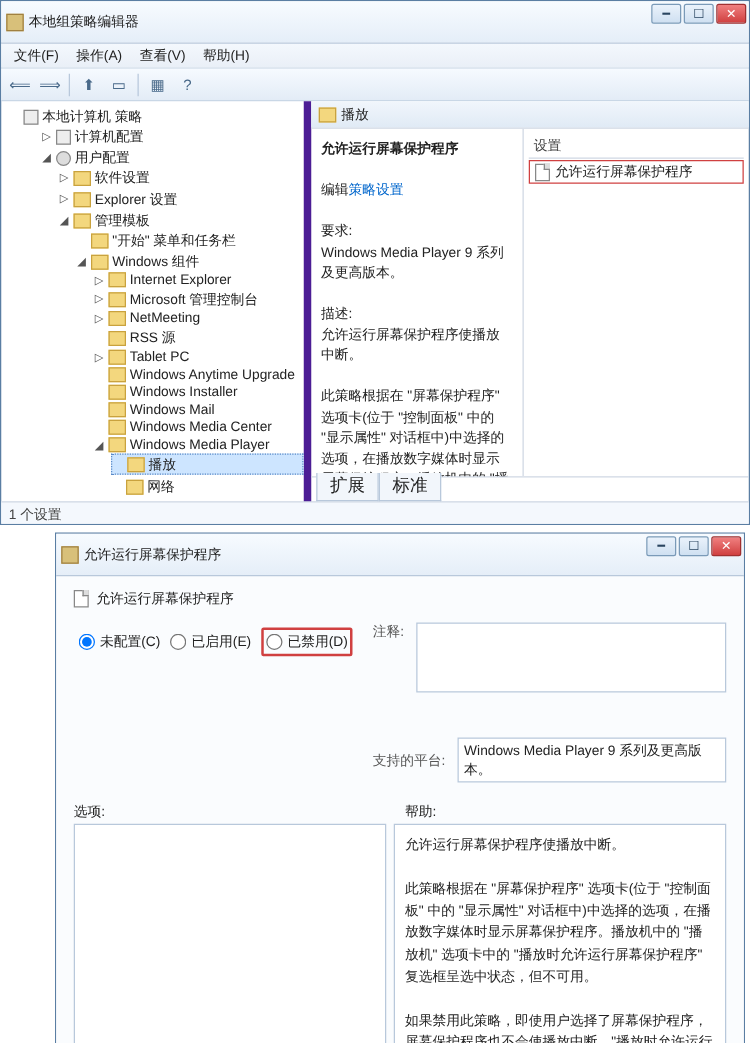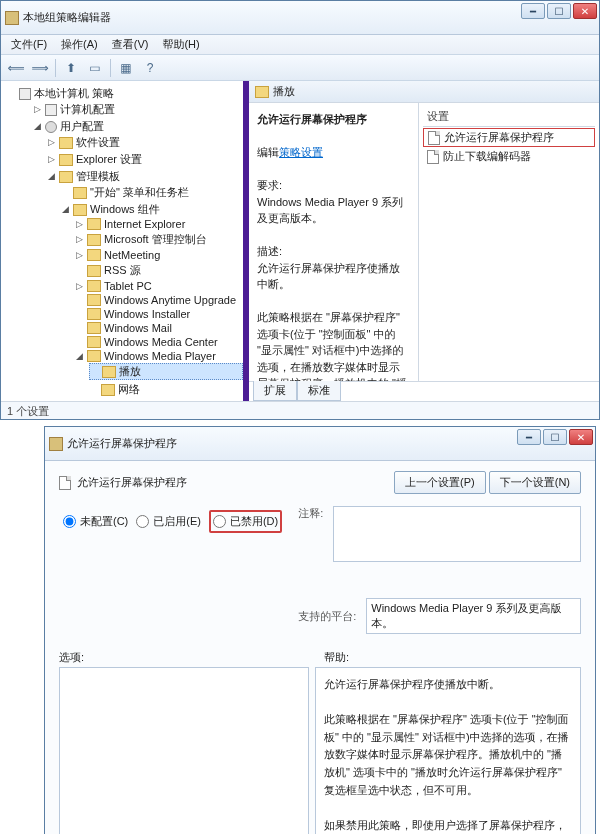--- a/index.html
+++ b/index.html
@@ -20,30 +20,30 @@
 .sep{width:1px;height:18px;background:#b8c8db}
 
 .mainrow{display:flex;height:320px}
 .treepane{width:248px;border-right:6px solid #4c1d95;overflow:auto;padding:4px 0 4px 4px}
 .rightpane{flex:1;display:flex;flex-direction:column}
 .hdrbar{height:22px;background:linear-gradient(#f1f6fc,#e0eaf5);border-bottom:1px solid #cfd8e3;display:flex;align-items:center;padding:0 6px;gap:4px}
 .folder-glyph{width:14px;height:12px;background:#f3d77e;border:1px solid #c9a23e;display:inline-block}
 .detailrow{flex:1;display:flex;overflow:hidden}
 .detailleft{width:170px;padding:8px;border-right:1px solid #cfd8e3;overflow:auto;font-size:11px;line-height:1.5}
 .detailleft b{font-weight:bold}
-.detailleft a{color:#0066cc;text-decoration:underline;cursor:pointer}
+.detailleft a{color:#0066cc;cursor:pointer}
 .detailright{flex:1;padding:4px}
 .listhdr{height:20px;border-bottom:1px solid #cfd8e3;padding:2px 4px;color:#444}
 .listitem{display:flex;align-items:center;gap:4px;padding:1px 4px;margin:1px 0}
 .listitem.sel{border:1px solid #d04040;background:#fff}
 .sheet{width:12px;height:14px;background:#fff;border:1px solid #888;display:inline-block;position:relative}
 .sheet::after{content:"";position:absolute;right:-1px;top:-1px;width:4px;height:4px;background:#ddd;border-left:1px solid #888;border-bottom:1px solid #888}
 
 .dtabs{height:20px;border-top:1px solid #cfd8e3;display:flex;align-items:flex-end;padding-left:4px;gap:-1px}
-.dtab{border:1px solid #b8c8db;border-top:none;padding:2px 10px;background:#f2f6fb;font-size:11px;cursor:pointer}
+.dtab{border:1px solid #b8c8db;border-top:none;padding:2px 10px;background:#f2f6fb;font-size:14px;cursor:pointer}
 
 .tree ul{list-style:none;padding-left:14px}
 .tree li{padding:1px 0;white-space:nowrap}
 .tree .row{display:flex;align-items:center;gap:3px;cursor:pointer}
 .tw{width:9px;height:9px;display:inline-block;font-size:9px;line-height:9px;text-align:center;color:#555}
 .tree .row.sel{background:#cde5ff;border:1px dotted #5a8ac8}
 .fld{width:14px;height:12px;background:#f3d77e;border:1px solid #c9a23e;display:inline-block}
 .pc{width:12px;height:12px;border:1px solid #888;background:#eee;display:inline-block}
 .gear{width:12px;height:12px;border:1px solid #888;border-radius:50%;background:#ddd;display:inline-block}
 
@@ -267,24 +267,20 @@
           <span>描述:</span><br>
           <span>允许运行屏幕保护程序使播放中断。</span><br><br>
           <span>此策略根据在 "屏幕保护程序" 选项卡(位于 "控制面板" 中的 "显示属性" 对话框中)中选择的选项，在播放数字媒体时显示屏幕保护程序。播放机中的 "播放机" 选项卡中的 "播放时允许运行屏幕保护程序" 复选框呈选中状态，但不可用。</span>
         </div>
         <div class="detailright">
           <div class="listhdr">设置</div>
           <div class="listitem sel">
             <span class="sheet"></span>
             <span>允许运行屏幕保护程序</span>
           </div>
-          <div class="listitem">
-            <span class="sheet"></span>
-            <span>防止下载编解码器</span>
-          </div>
         </div>
       </div>
       <div class="dtabs">
         <div class="dtab">扩展</div>
         <div class="dtab">标准</div>
       </div>
     </div>
   </div>
   <div class="status">1 个设置</div>
 </div>
@@ -298,24 +294,20 @@
       <div class="winbtn">☐</div>
       <div class="winbtn close">✕</div>
     </div>
   </div>
 
   <div class="dlgbody">
     <div class="dlghdr">
       <div class="dlghdr-left">
         <span class="sheet"></span>
         <span>允许运行屏幕保护程序</span>
-      </div>
-      <div>
-        <button class="btn">上一个设置(P)</button>
-        <button class="btn">下一个设置(N)</button>
       </div>
     </div>
 
     <div class="cfgrow">
       <div class="radios">
         <label class="rd">
             <input type="radio" name="st" checked="" style="">
             <span>未配置(C)</span>
           </label>
         <label class="rd">

